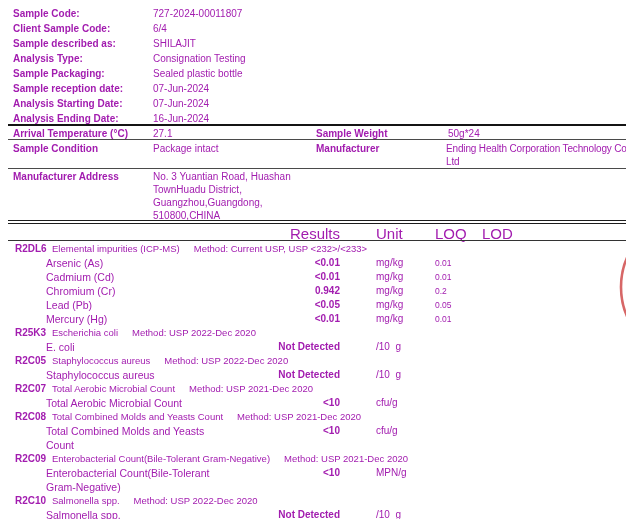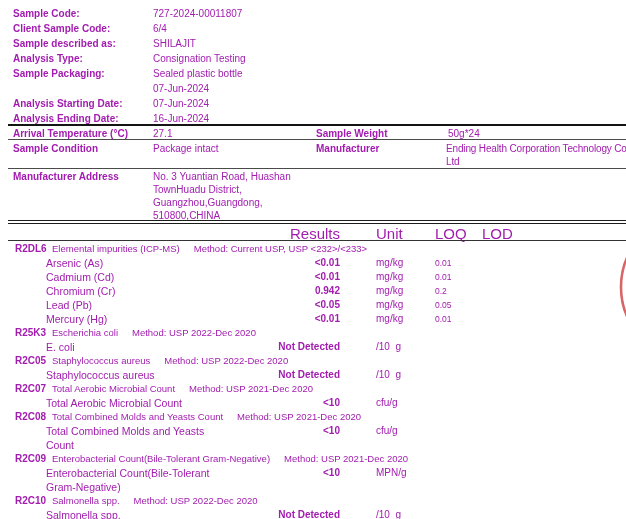--- a/index.html
+++ b/index.html
@@ -63,20 +63,21 @@
     </div>
     <div class="irow">
       <span class="ilabel">Analysis Type:</span>
       <span class="ivalue">Consignation Testing</span>
     </div>
     <div class="irow">
       <span class="ilabel">Sample Packaging:</span>
       <span class="ivalue">Sealed plastic bottle</span>
     </div>
     <div class="irow">
+      <span class="ilabel">Sample reception date:</span>
       <span class="ivalue">07-Jun-2024</span>
     </div>
     <div class="irow">
       <span class="ilabel">Analysis Starting Date:</span>
       <span class="ivalue">07-Jun-2024</span>
     </div>
     <div class="irow">
       <span class="ilabel">Analysis Ending Date:</span>
       <span class="ivalue">16-Jun-2024</span>
     </div>

